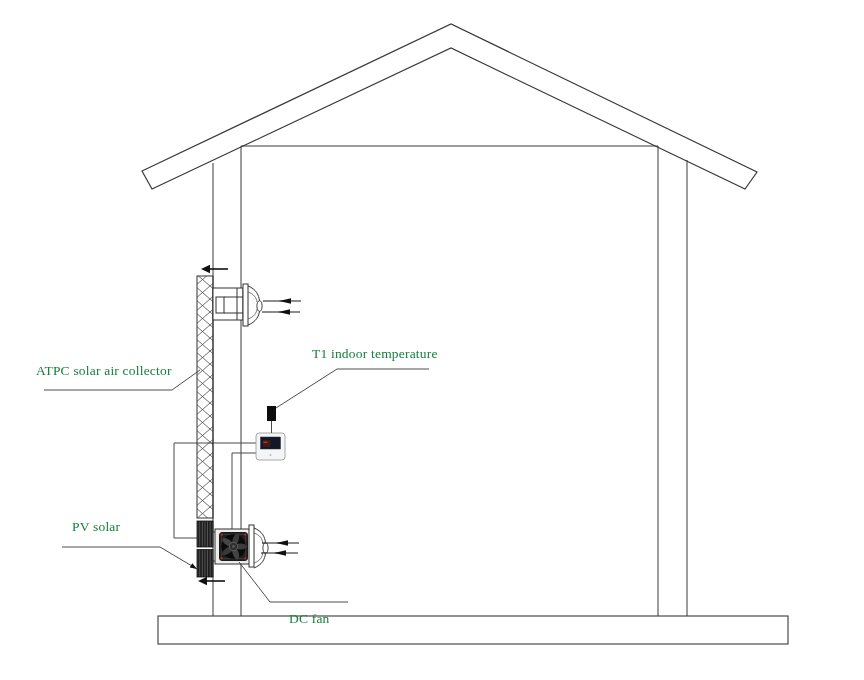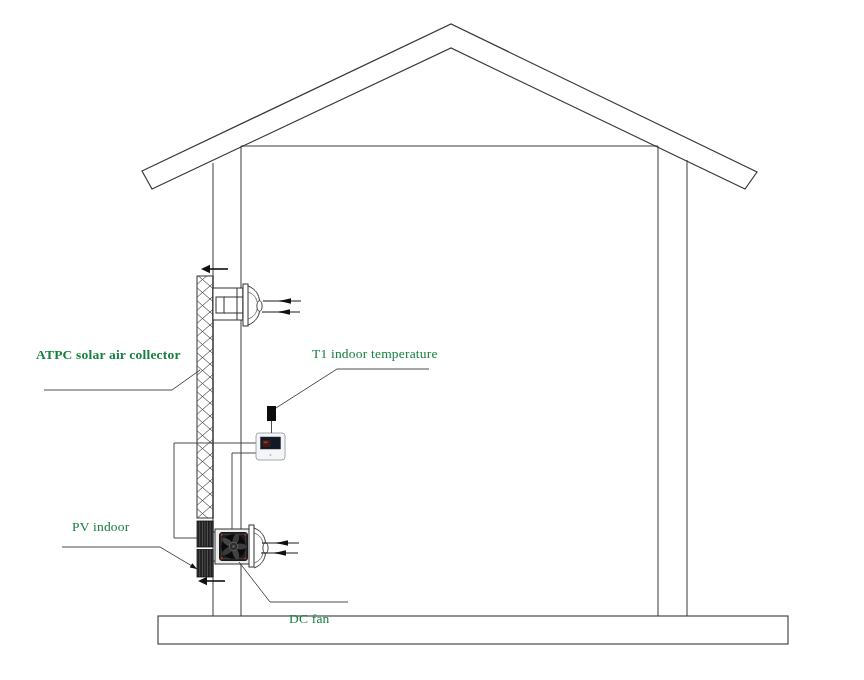--- a/index.html
+++ b/index.html
@@ -12,21 +12,21 @@
   }
   .canvas svg{position:absolute;left:0;top:0;}
   .diagram-label{
     position:absolute;
     font-size:13.5px;
     color:#15803d;
     letter-spacing:.2px;
     white-space:nowrap;
     line-height:1;
   }
-  .lbl-collector{left:36px;top:348px;font-weight:bold;}
+  .lbl-collector{left:36px;top:364px;}
   .lbl-t1{left:312px;top:347px;}
   .lbl-pv{left:72px;top:520px;}
   .lbl-fan{left:289px;top:612px;}
 </style>
 </head>
 <body>
 
 <div class="canvas">
   <svg width="864" height="680" viewBox="0 0 864 680">
     <defs>
@@ -137,15 +137,15 @@
     <path d="M429,369 H337 L276,408" fill="none" stroke="#3a3a3a" stroke-width="0.9"></path>
     <g>
       <path d="M62,547 H160 L197,569" fill="none" stroke="#3a3a3a" stroke-width="0.9"></path>
       <polygon points="197,569 189.7,567.6 192.3,563.2" fill="#111111"></polygon>
     </g>
     <path d="M348,602 H270 L239,562" fill="none" stroke="#3a3a3a" stroke-width="0.9"></path>
   </svg>
 
   <div class="diagram-label lbl-collector">ATPC solar air collector</div>
   <div class="diagram-label lbl-t1">T1 indoor temperature</div>
-  <div class="diagram-label lbl-pv">PV indoor</div>
+  <div class="diagram-label lbl-pv">PV solar</div>
   <div class="diagram-label lbl-fan">DC fan</div>
 </div>
 
 </body></html>

